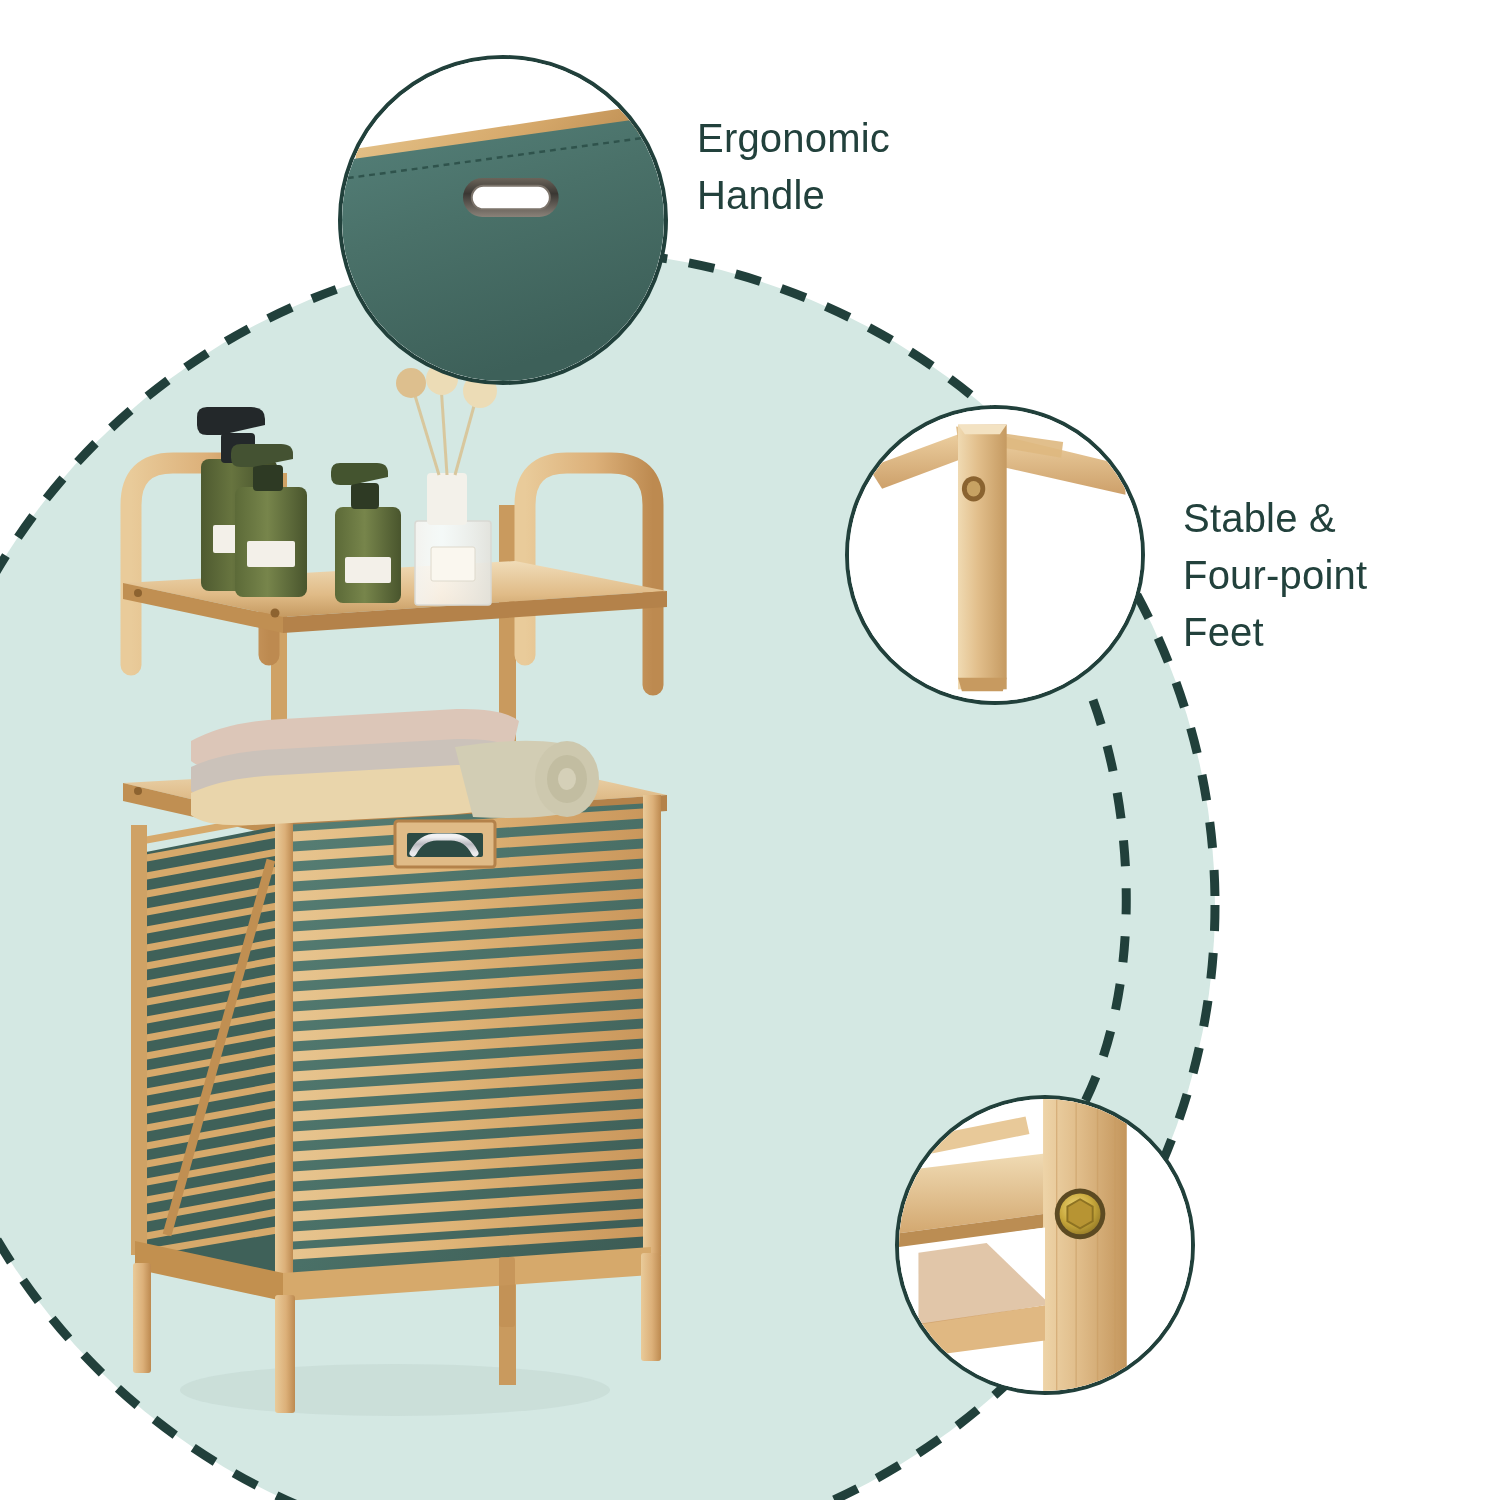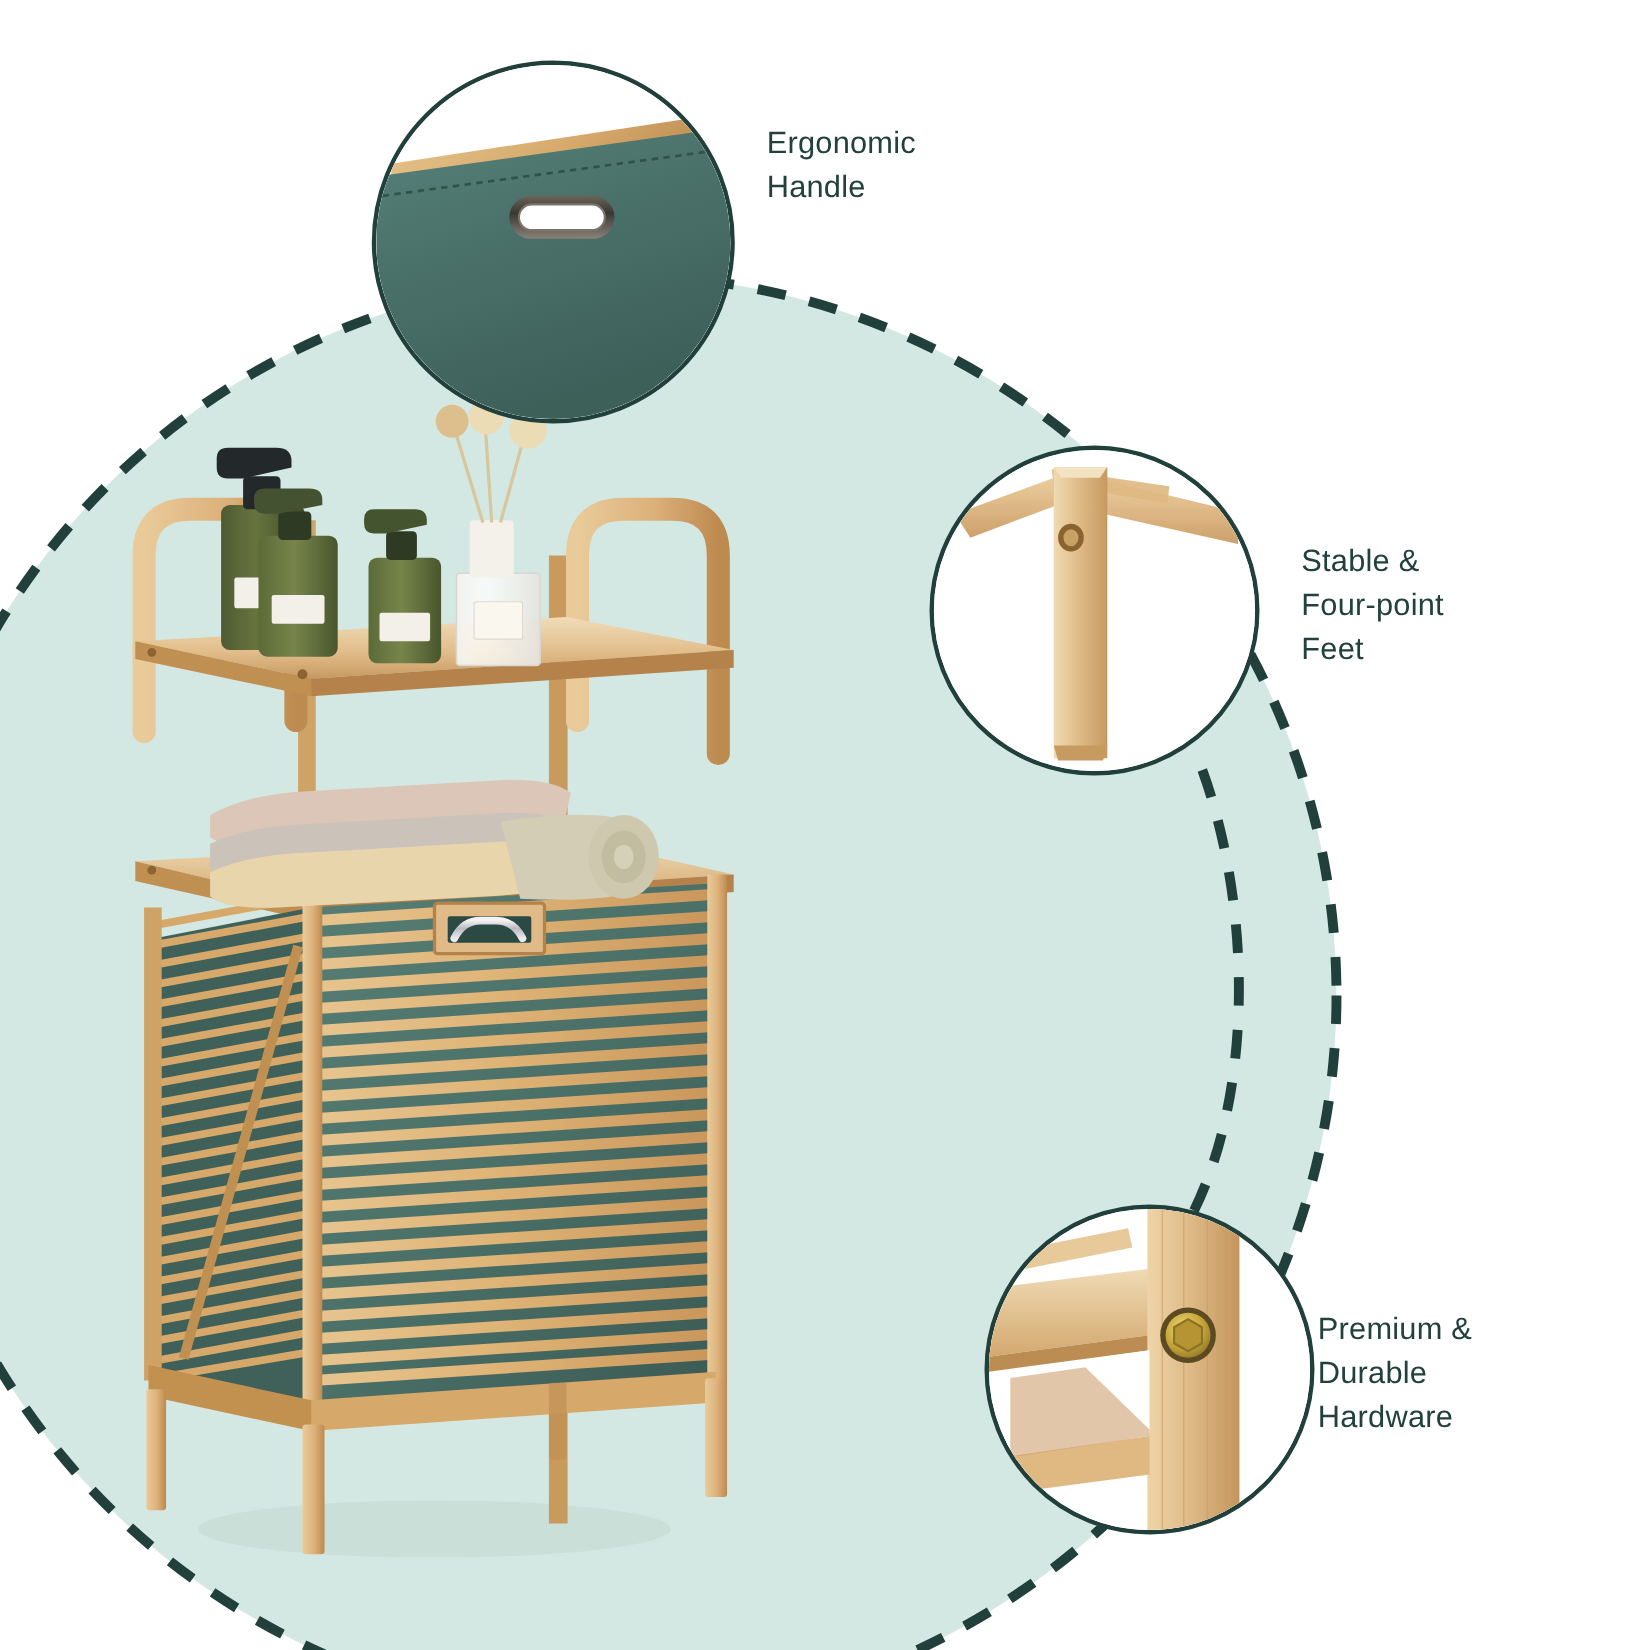--- a/index.html
+++ b/index.html
@@ -17,21 +17,21 @@
   
   .callout{position:absolute;border-radius:50%;overflow:hidden;
            background:#ffffff;border:4px solid #21403b;box-sizing:border-box;}
   .callout-inner{position:absolute;left:0;top:0;width:100%;height:100%;}
 
   #callout-handle{left:338px;top:55px;width:330px;height:330px;}
   #callout-feet{left:845px;top:405px;width:300px;height:300px;}
   #callout-hw{left:895px;top:1095px;width:300px;height:300px;}
 
   
-  .label{position:absolute;color:#22413c;font-size:28px;line-height:1.42;
+  .label{position:absolute;color:#22413c;font-size:40px;line-height:1.42;
          letter-spacing:.2px;font-weight:400;white-space:pre-line;}
   #label-handle{left:697px;top:110px;width:340px;}
   #label-feet{left:1183px;top:490px;width:320px;}
   #label-hw{left:1198px;top:1188px;width:300px;}
 </style>
 </head>
 <body>
 
 <div id="stage">
 
@@ -369,17 +369,14 @@
     </svg>
   </div>
 
   <div class="label" id="label-handle">Ergonomic
 Handle</div>
 
   <div class="label" id="label-feet">Stable &amp;
 Four-point
 Feet</div>
 
-  <div class="label" id="label-hw">Premium &amp;
-Durable
-Hardware</div>
 
 </div>
 
 </body></html>

